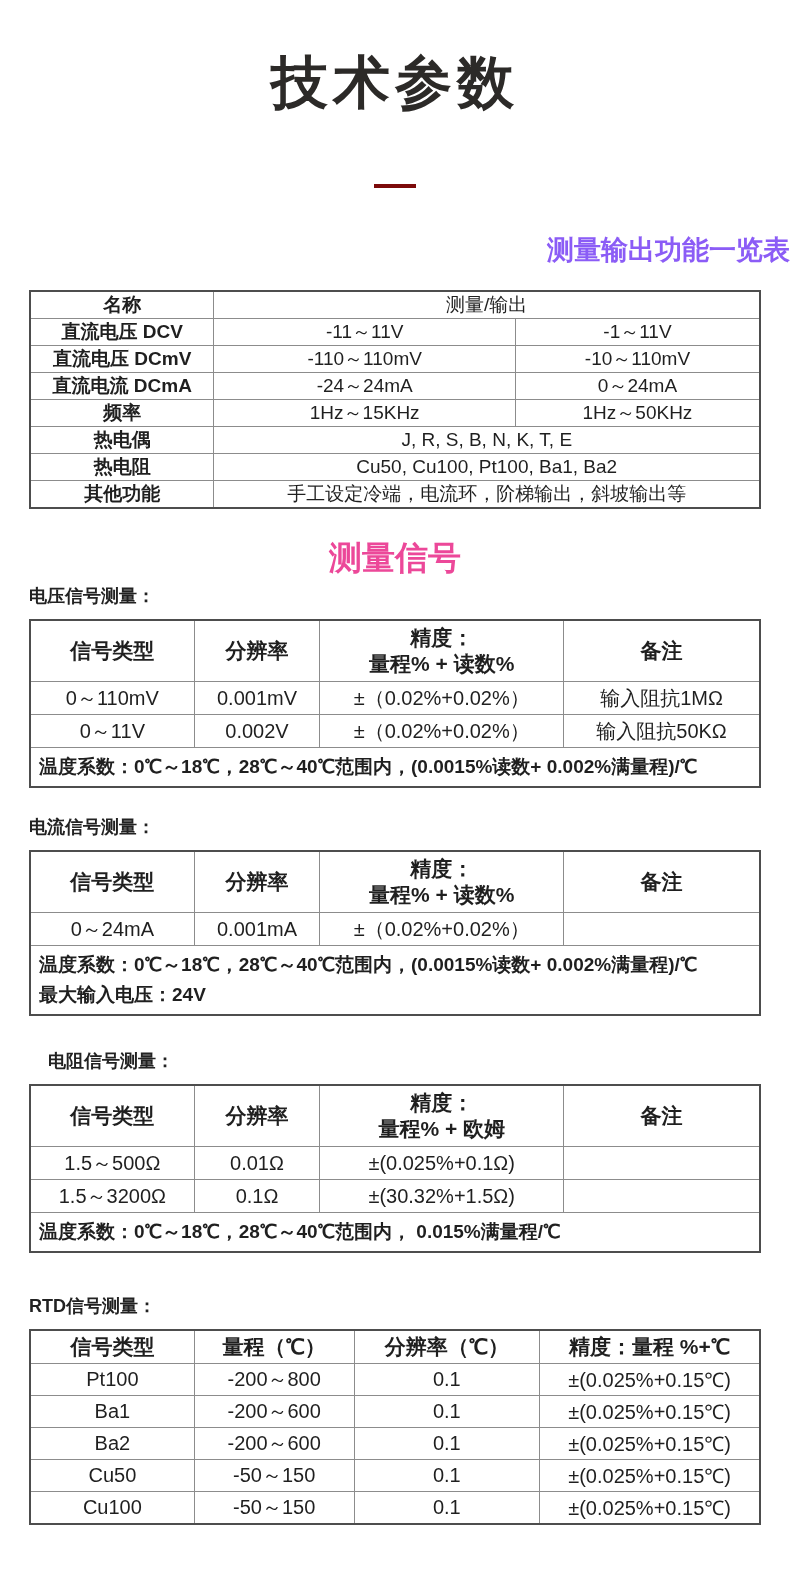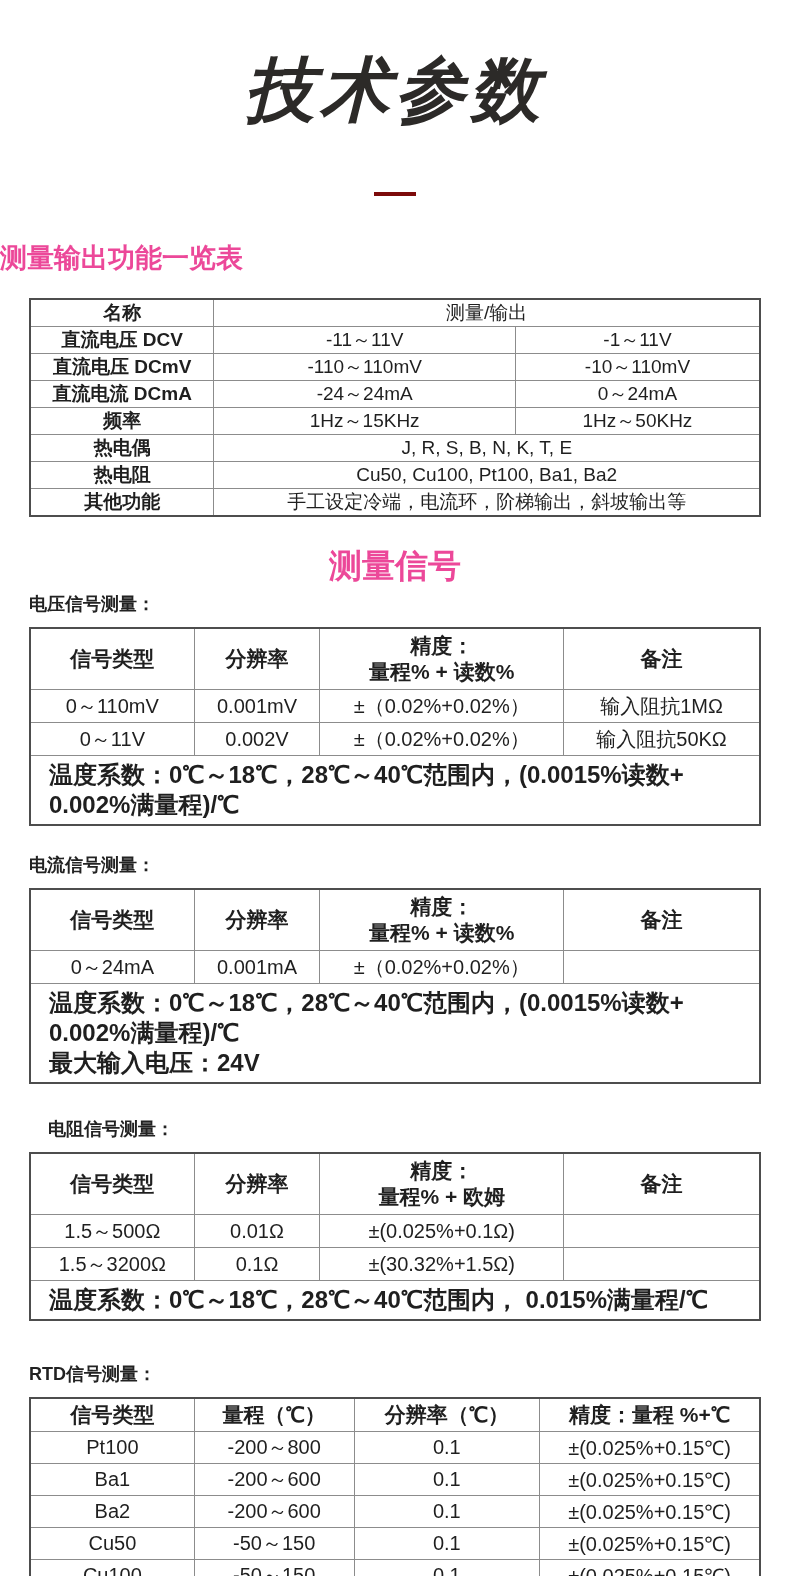--- a/index.html
+++ b/index.html
@@ -6,42 +6,41 @@
   body {
     width:790px;
     font-family:"Liberation Sans", sans-serif;
     color:#1f1f1f;
     -webkit-font-smoothing:antialiased;
   }
   .page { width:790px; padding-top:26px; }
 
   
   .page-title {
-    margin:12px;
+    margin:4px;
     text-align:center;
-    font-size:70px;
+    font-size:57px;
     line-height:104px;
     font-weight:900;
     letter-spacing:5px;
     color:#2c2a28;
-    font-style:italic;
   }
   .accent-dash {
     width:42px; height:4px;
     background:#7c0a0a;
     margin:50px auto 0 auto;
   }
 
   .overview-title {
-    margin:46px 8px 0 0;
-    text-align:left;
+    margin:46px 0 0 0;
+    text-align:right;
     font-size:27px;
     line-height:32px;
     font-weight:700;
-    color:#ec4899;
+    color:#8b5cf6;
   }
 
   
   table {
     width:732px;
     margin:0 auto;
     border-collapse:collapse;
     table-layout:fixed;
     border:2px solid #4d4d4d;
   }
@@ -80,22 +79,22 @@
   .sub-label.gap-resist    { margin-top:32px;margin-left:48px; }
   .sub-label.gap-rtd       { margin-top:40px; }
 
   
   .sig-table { margin-top:10px; }
   .sig-table td.hdr { height:60px; font-size:21px; font-weight:700; }
   .sig-table td.hdr .hline { line-height:26px; }
   .sig-table td.data { height:32px; font-size:20px; }
   .sig-table td.footer {
     text-align:left;
-    padding:4px 18px;
-    font-size:24px;
+    padding:4px 8px;
+    font-size:19px;
     font-weight:600;
     white-space:normal;
   }
   .sig-table td.footer .fline { line-height:30px; }
 
   
   .rtd-table { margin-top:10px; }
   .rtd-table td.hdr  { height:32px; font-size:21px; font-weight:700; }
   .rtd-table td.data { height:31px; font-size:20px; }
 

